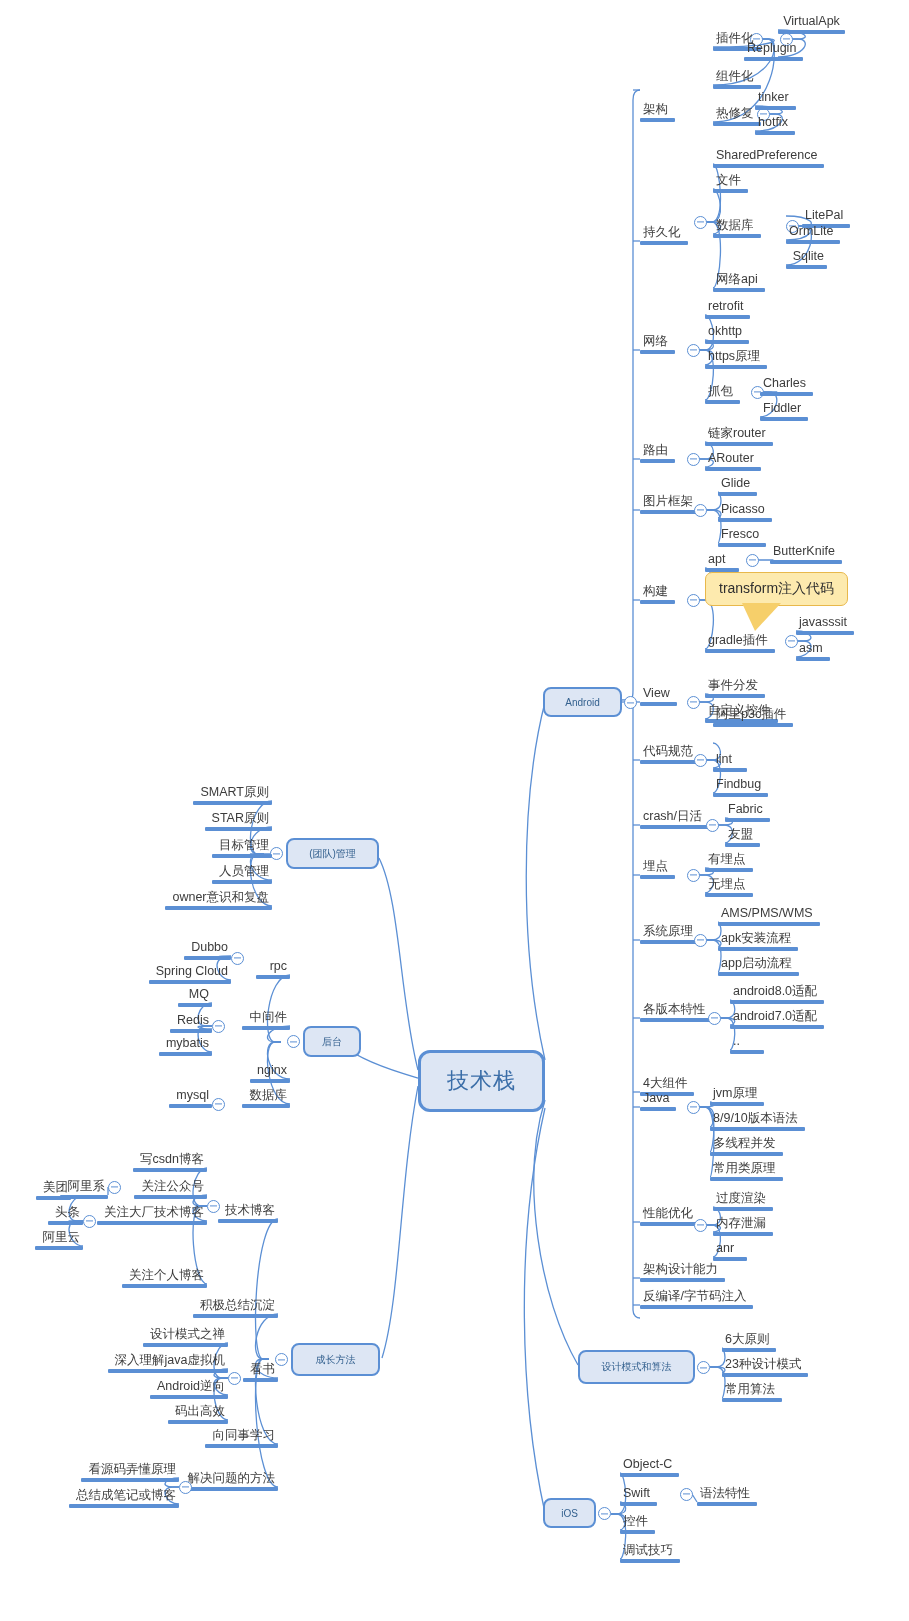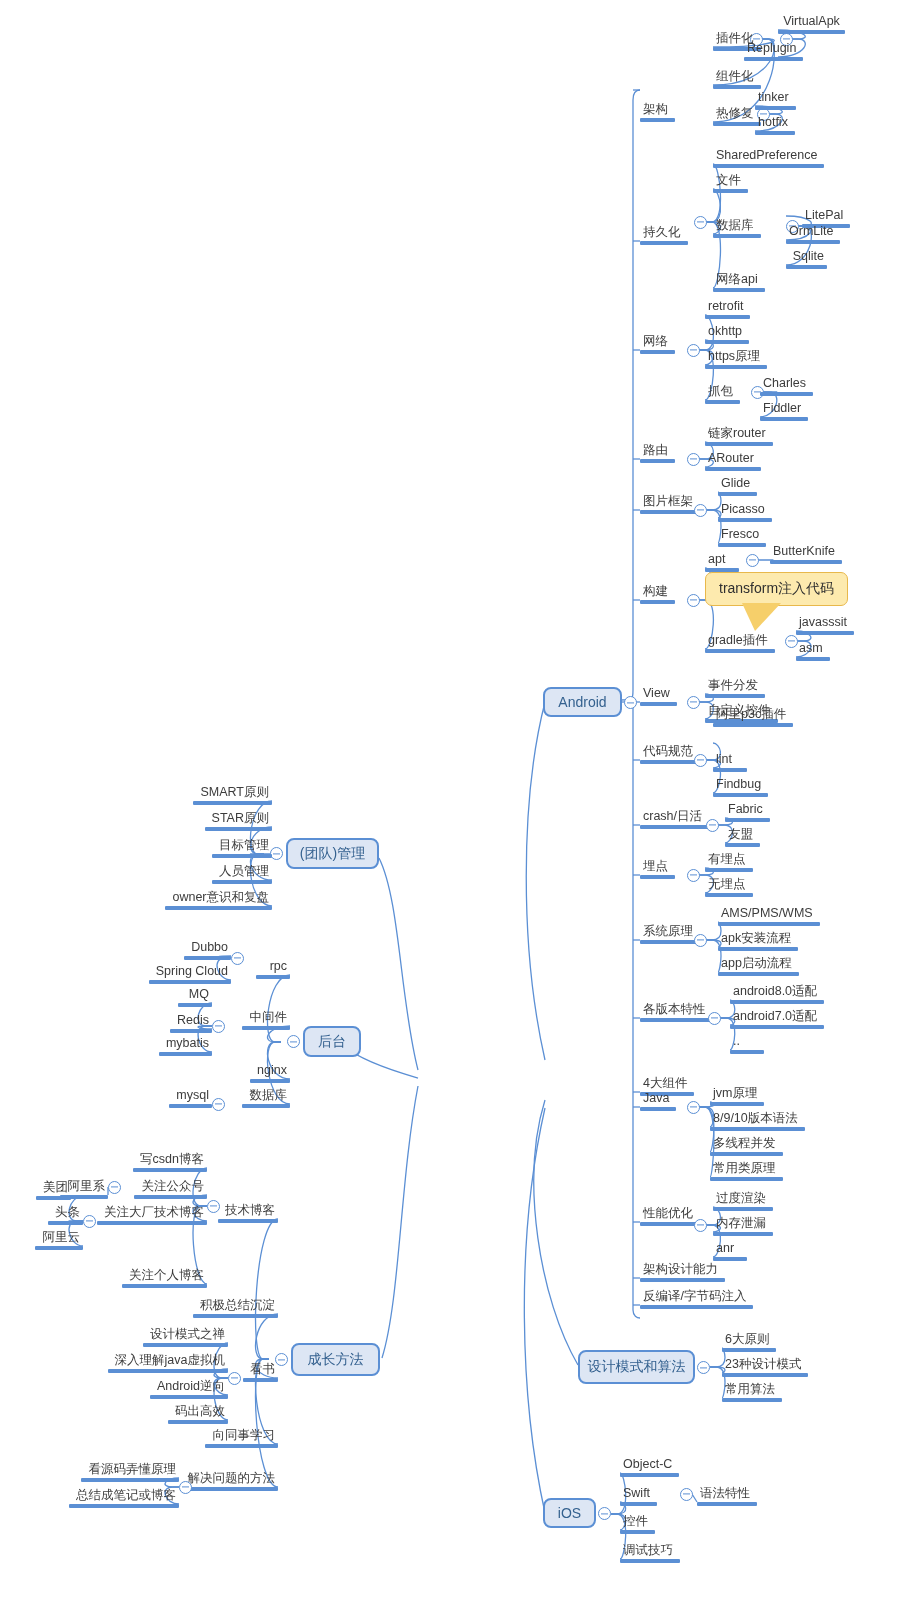--- a/index.html
+++ b/index.html
@@ -21,21 +21,21 @@
   .node.r{}           
   .node.l .txt{text-align:right;}  
 
   
   .box{
     position:absolute;box-sizing:border-box;
     background:#dde6f4;border:2px solid #5b8fd4;border-radius:8px;
     color:#34618f;display:flex;align-items:center;justify-content:center;
     white-space:nowrap;
   }
-  .box.lvl1{font-size:14px;padding:0 10px;}
+  .box.lvl1{font-size:10px;padding:0 10px;}
   .box.root{
     background:#dde6f4;border:3px solid #5b8fd4;border-radius:12px;
     font-size:22px;color:#3b6ea8;letter-spacing:1px;
   }
 
   
   .tog{
     position:absolute;width:13px;height:13px;border:1.2px solid #5b8fd4;
     border-radius:50%;background:#fff;box-sizing:border-box;
   }
@@ -188,20 +188,21 @@
       <path d="M83 1221 L77 1221 C63 1221 69 1221 83 1221" fill="none" stroke="#5b8fd4" stroke-width="1.3"></path>
       <path d="M83 1221 L77 1221 C63 1221 69 1246 83 1246" fill="none" stroke="#5b8fd4" stroke-width="1.3"></path>
       <path d="M228 1378 L222 1378 C208 1378 214 1343 228 1343" fill="none" stroke="#5b8fd4" stroke-width="1.3"></path>
       <path d="M228 1378 L222 1378 C208 1378 214 1369 228 1369" fill="none" stroke="#5b8fd4" stroke-width="1.3"></path>
       <path d="M228 1378 L222 1378 C208 1378 214 1395 228 1395" fill="none" stroke="#5b8fd4" stroke-width="1.3"></path>
       <path d="M228 1378 L222 1378 C208 1378 214 1420 228 1420" fill="none" stroke="#5b8fd4" stroke-width="1.3"></path>
       <path d="M179 1487 L173 1487 C159 1487 165 1478 179 1478" fill="none" stroke="#5b8fd4" stroke-width="1.3"></path>
       <path d="M179 1487 L173 1487 C159 1487 165 1504 179 1504" fill="none" stroke="#5b8fd4" stroke-width="1.3"></path>
     </svg>
 
+  <div class="box root" style="left:418px;top:1050px;width:127px;height:62px;">技术栈</div>
 
   <div class="box lvl1" style="left:543px;top:687px;width:79px;height:30px;">Android</div>
   <div class="tog" style="left:624px;top:696px;"></div>
 
   <div class="box lvl1" style="left:578px;top:1350px;width:117px;height:34px;">设计模式和算法</div>
   <div class="tog" style="left:697px;top:1361px;"></div>
 
   <div class="box lvl1" style="left:543px;top:1498px;width:53px;height:30px;">iOS</div>
   <div class="tog" style="left:598px;top:1507px;"></div>
 

